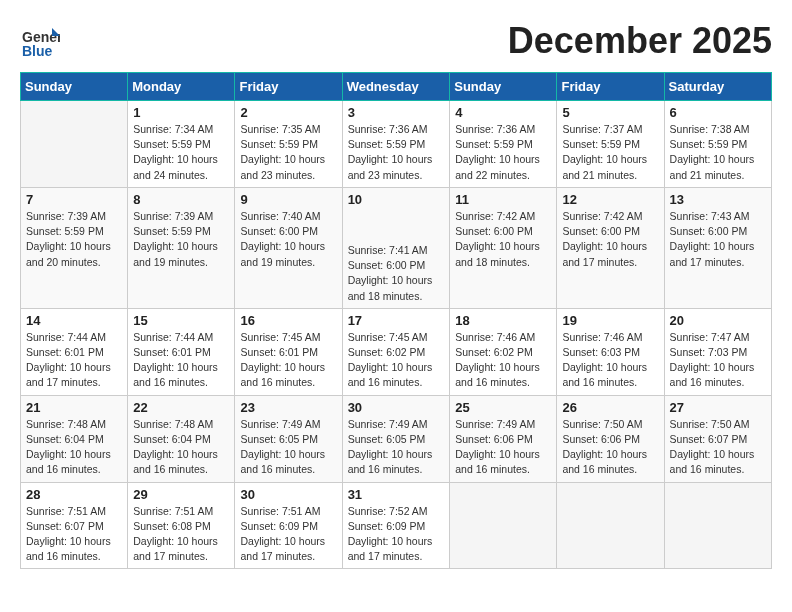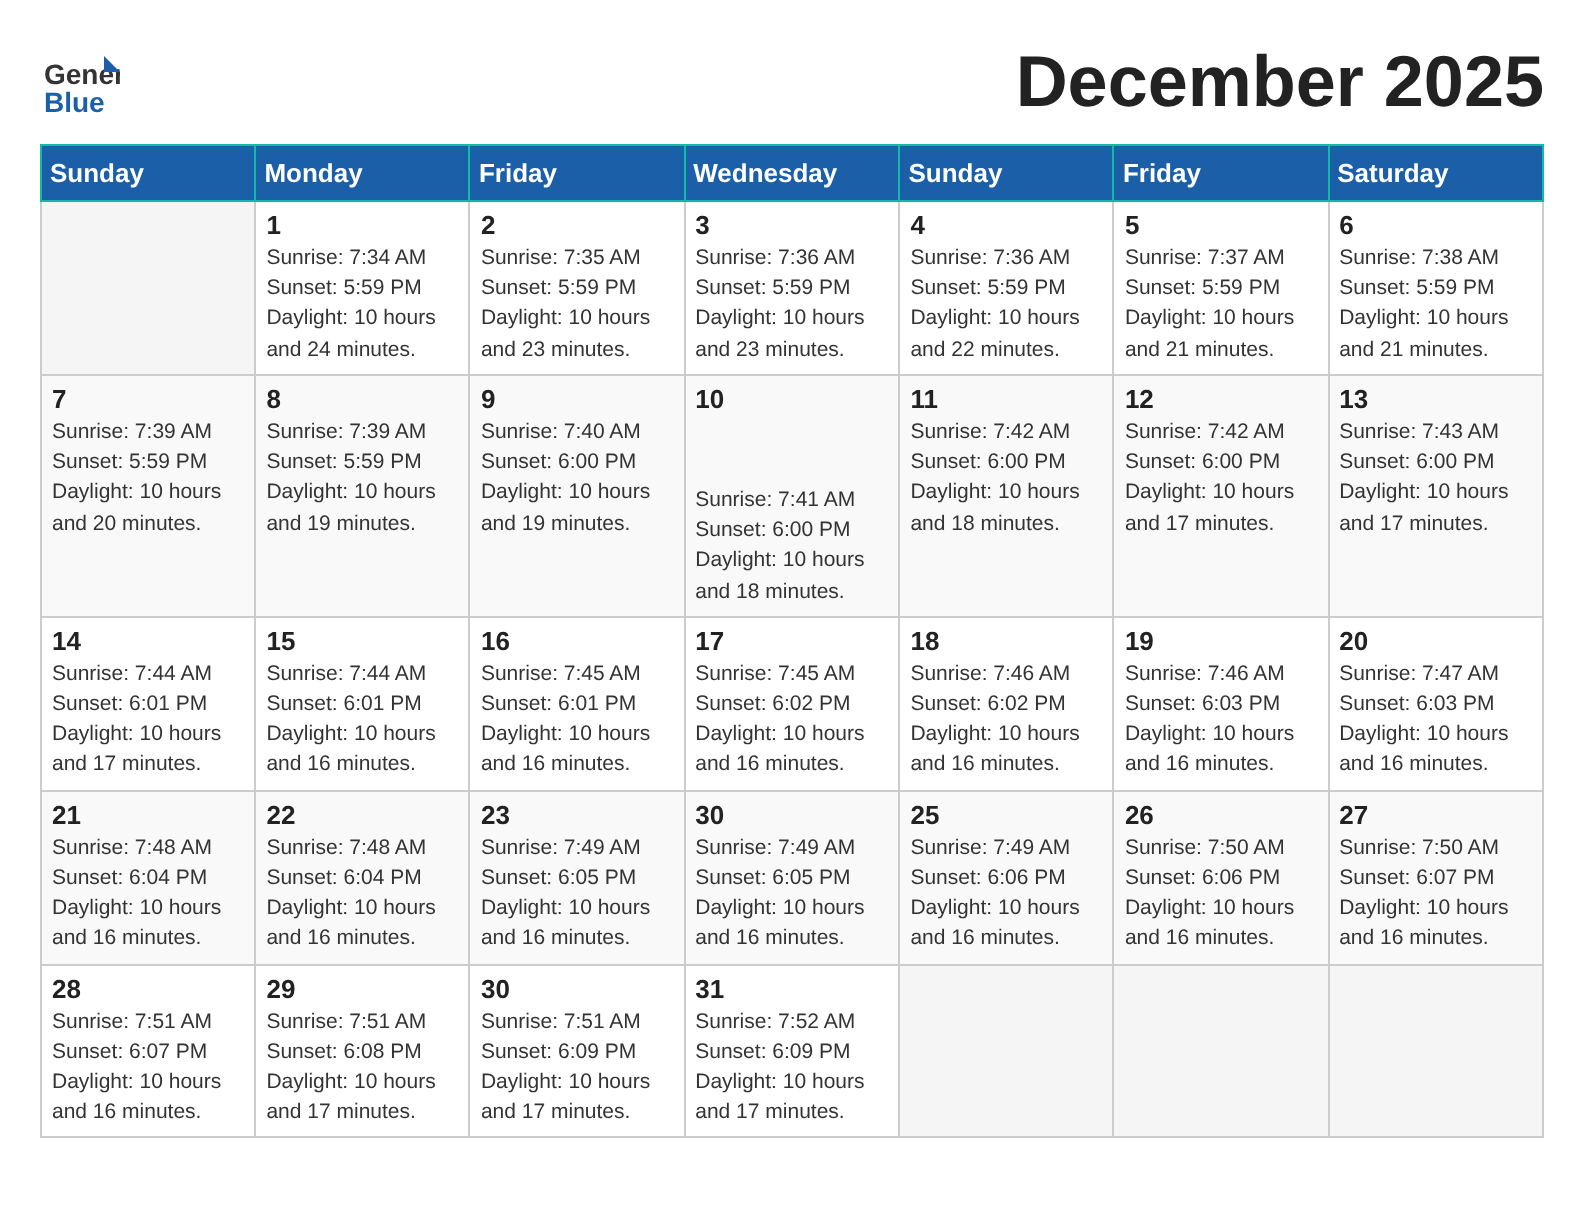--- a/index.html
+++ b/index.html
@@ -247,21 +247,21 @@
         <td>
           <span class="day-num">19</span>
           <div class="day-info" style="white-space: pre-line;">Sunrise: 7:46 AM
 Sunset: 6:03 PM
 Daylight: 10 hours
 and 16 minutes.</div>
         </td>
         <td>
           <span class="day-num">20</span>
           <div class="day-info" style="white-space: pre-line;">Sunrise: 7:47 AM
-Sunset: 6:03 PM
+Sunset: 7:03 PM
 Daylight: 10 hours
 and 16 minutes.</div>
         </td>
       </tr>
       <tr>
         <td>
           <span class="day-num">21</span>
           <div class="day-info" style="white-space: pre-line;">Sunrise: 7:48 AM
 Sunset: 6:04 PM
 Daylight: 10 hours

